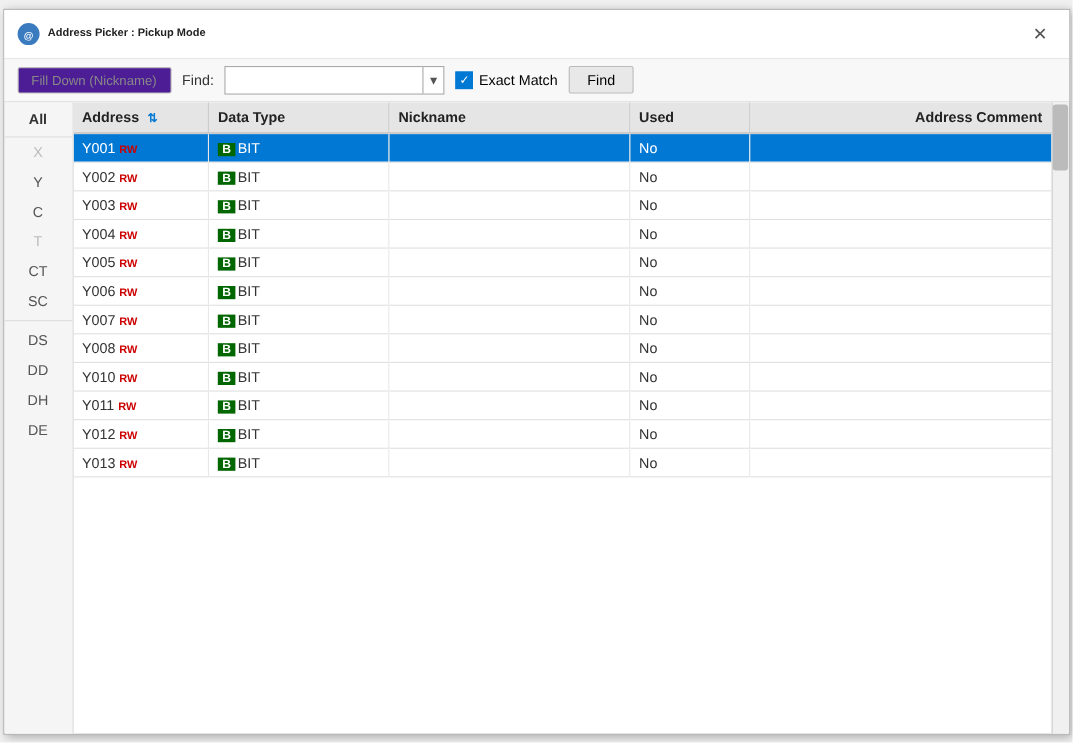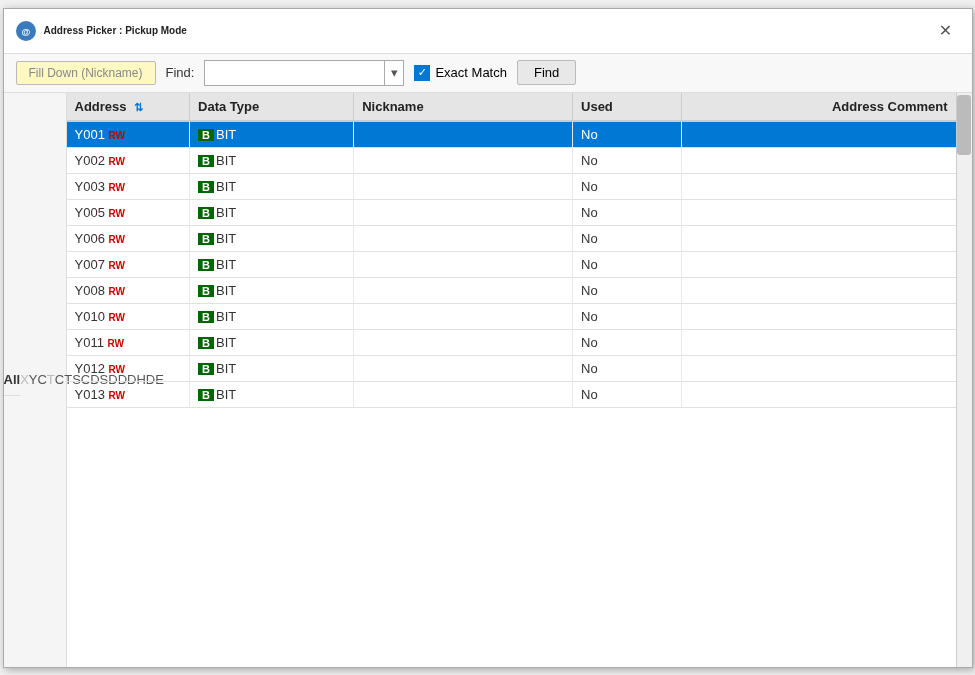--- a/index.html
+++ b/index.html
@@ -67,21 +67,21 @@
     }
     .toolbar {
       padding: 6px 12px;
       display: flex;
       align-items: center;
       gap: 10px;
       border-bottom: 1px solid #ddd;
       background: #f8f8f8;
     }
     .fill-down-btn {
-      background: #fef9c3;
+      background: #4c1d95;
       border: 1px solid #bbb;
       padding: 4px 12px;
       font-size: 12px;
       cursor: pointer;
       color: #888;
       border-radius: 2px;
     }
     .find-label {
       font-size: 13px;
       color: #333;
@@ -135,21 +135,21 @@
     .main-area {
       display: flex;
       flex: 1;
       overflow: hidden;
     }
     .left-sidebar {
       width: 63px;
       background: #f5f5f5;
       border-right: 1px solid #ddd;
       display: flex;
-      flex-direction: row;
+      flex-direction: column;
       align-items: center;
     }
     .sidebar-all {
       width: 100%;
       text-align: center;
       padding: 8px 0;
       font-size: 13px;
       font-weight: 600;
       color: #333;
       border-bottom: 1px solid #ddd;
@@ -339,20 +339,27 @@
                 <td></td>
               </tr>
               <tr>
                 <td>Y003 <span class="rw-badge">RW</span></td>
                 <td><span class="b-badge">B</span>BIT</td>
                 <td></td>
                 <td>No</td>
                 <td></td>
               </tr>
               <tr>
+                <td>Y004 <span class="rw-badge">RW</span></td>
+                <td><span class="b-badge">B</span>BIT</td>
+                <td></td>
+                <td>No</td>
+                <td></td>
+              </tr>
+              <tr>
                 <td>Y005 <span class="rw-badge">RW</span></td>
                 <td><span class="b-badge">B</span>BIT</td>
                 <td></td>
                 <td>No</td>
                 <td></td>
               </tr>
               <tr>
                 <td>Y006 <span class="rw-badge">RW</span></td>
                 <td><span class="b-badge">B</span>BIT</td>
                 <td></td>

